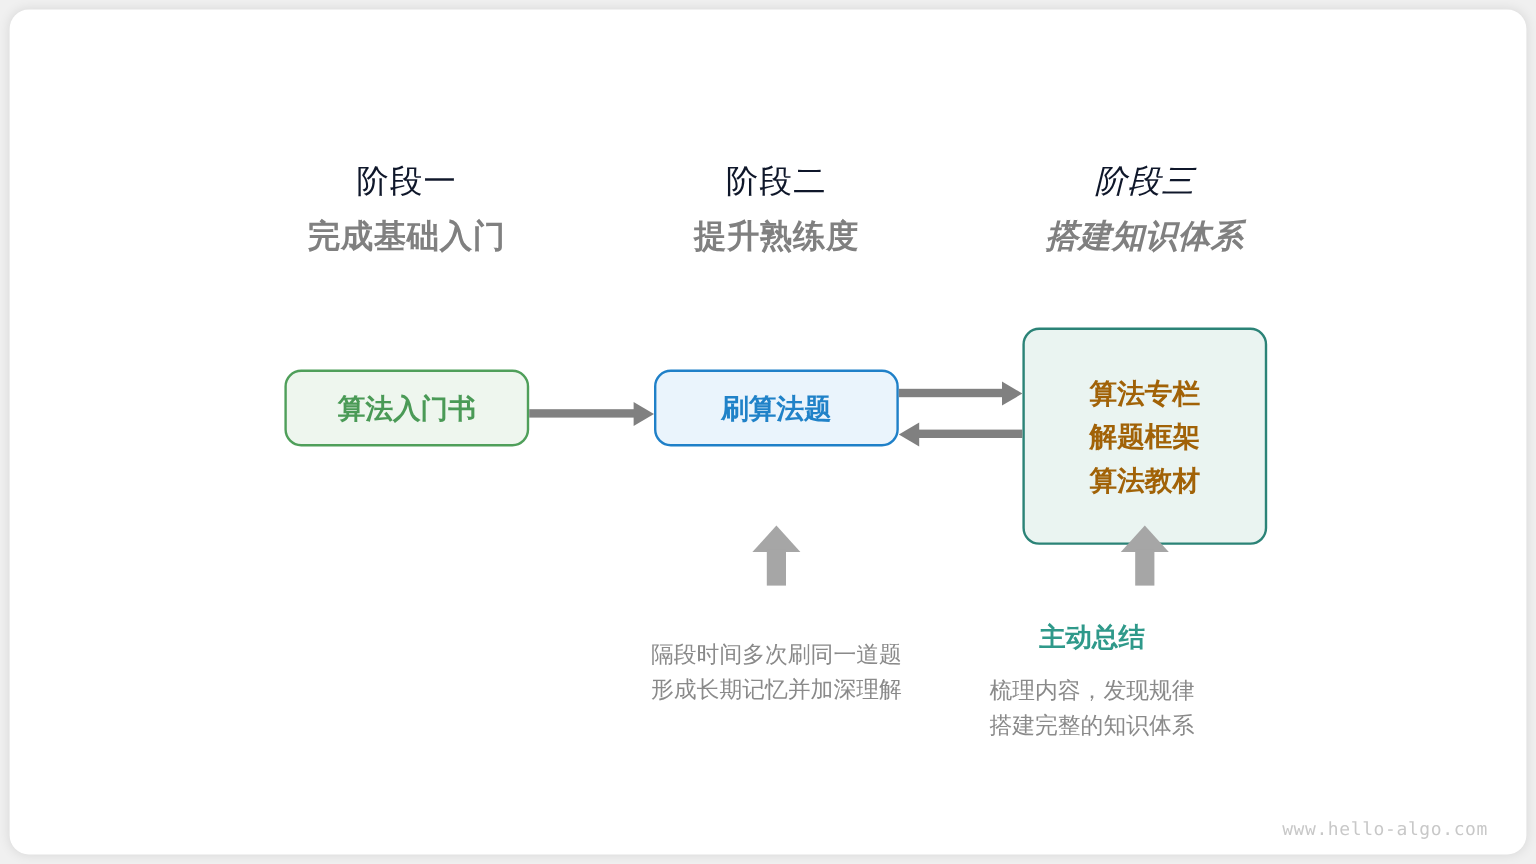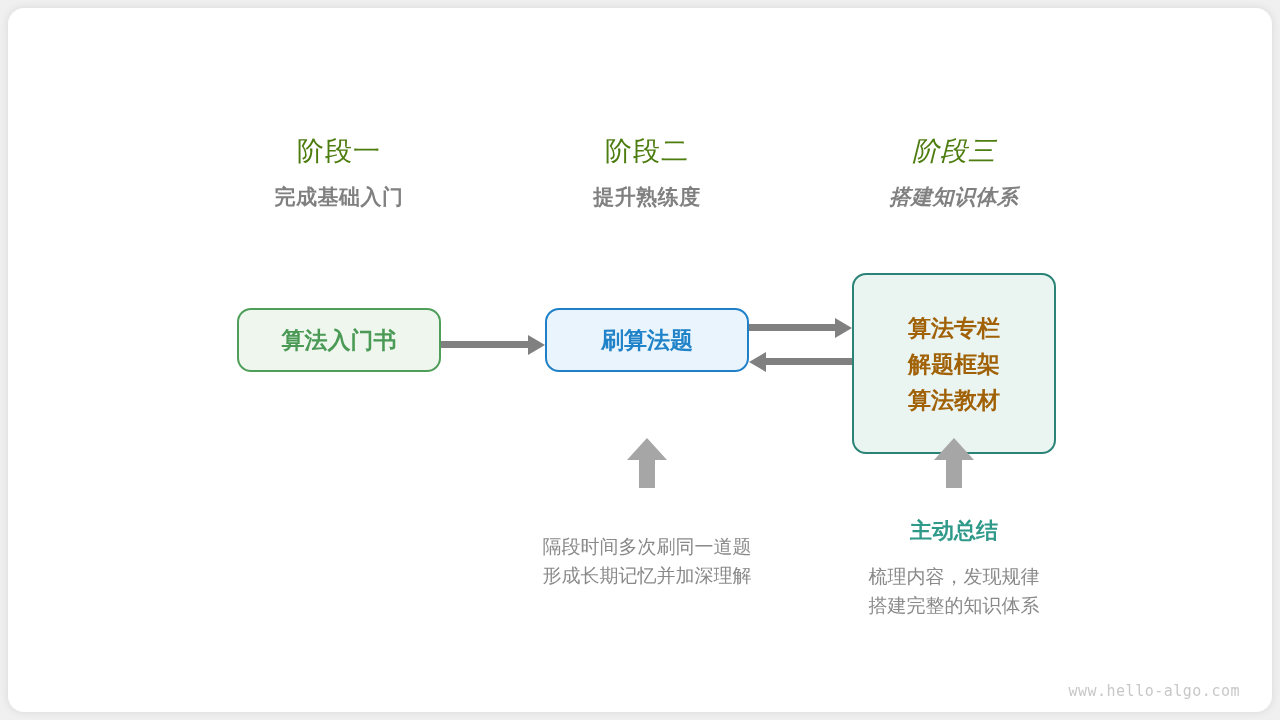--- a/index.html
+++ b/index.html
@@ -25,27 +25,27 @@
   }
 
   
   .phase {
     position: absolute;
     width: 260px;
     text-align: center;
   }
   .phase-title {
     font-size: 27px;
-    color: #4d7c0f;
+    color: #0f172a;
     font-weight: 400;
     line-height: 34px;
     letter-spacing: 1px;
   }
   .phase-sub {
-    font-size: 21px;
+    font-size: 27px;
     color: #808080;
     font-weight: bold;
     line-height: 30px;
     margin-top: 14px;
     letter-spacing: 0.5px;
   }
 
   #phase-1 { left: 201px; top: 126px; }
   #phase-2 { left: 509px; top: 126px; }
   #phase-3 { left: 816px; top: 126px; font-style: italic; }
@@ -177,21 +177,21 @@
     color: #8a8a8a;
     line-height: 29px;
     margin-top: 16px;
     font-weight: 400;
   }
   .note-desc .line { display: block; }
 
   #note-review  { left: 489px; top: 508px; }
   #note-review .note-title { color: #2082c8; }
 
-  #note-summary { left: 796px; top: 508px; }
+  #note-summary { left: 752px; top: 508px; }
   #note-summary .note-title { color: #2f998a; }
 
   
   #watermark {
     position: absolute;
     right: 32px;
     bottom: 12px;
     font-family: "DejaVu Sans Mono", "Liberation Mono", monospace;
     font-size: 15px;
     color: #c8c8c8;

